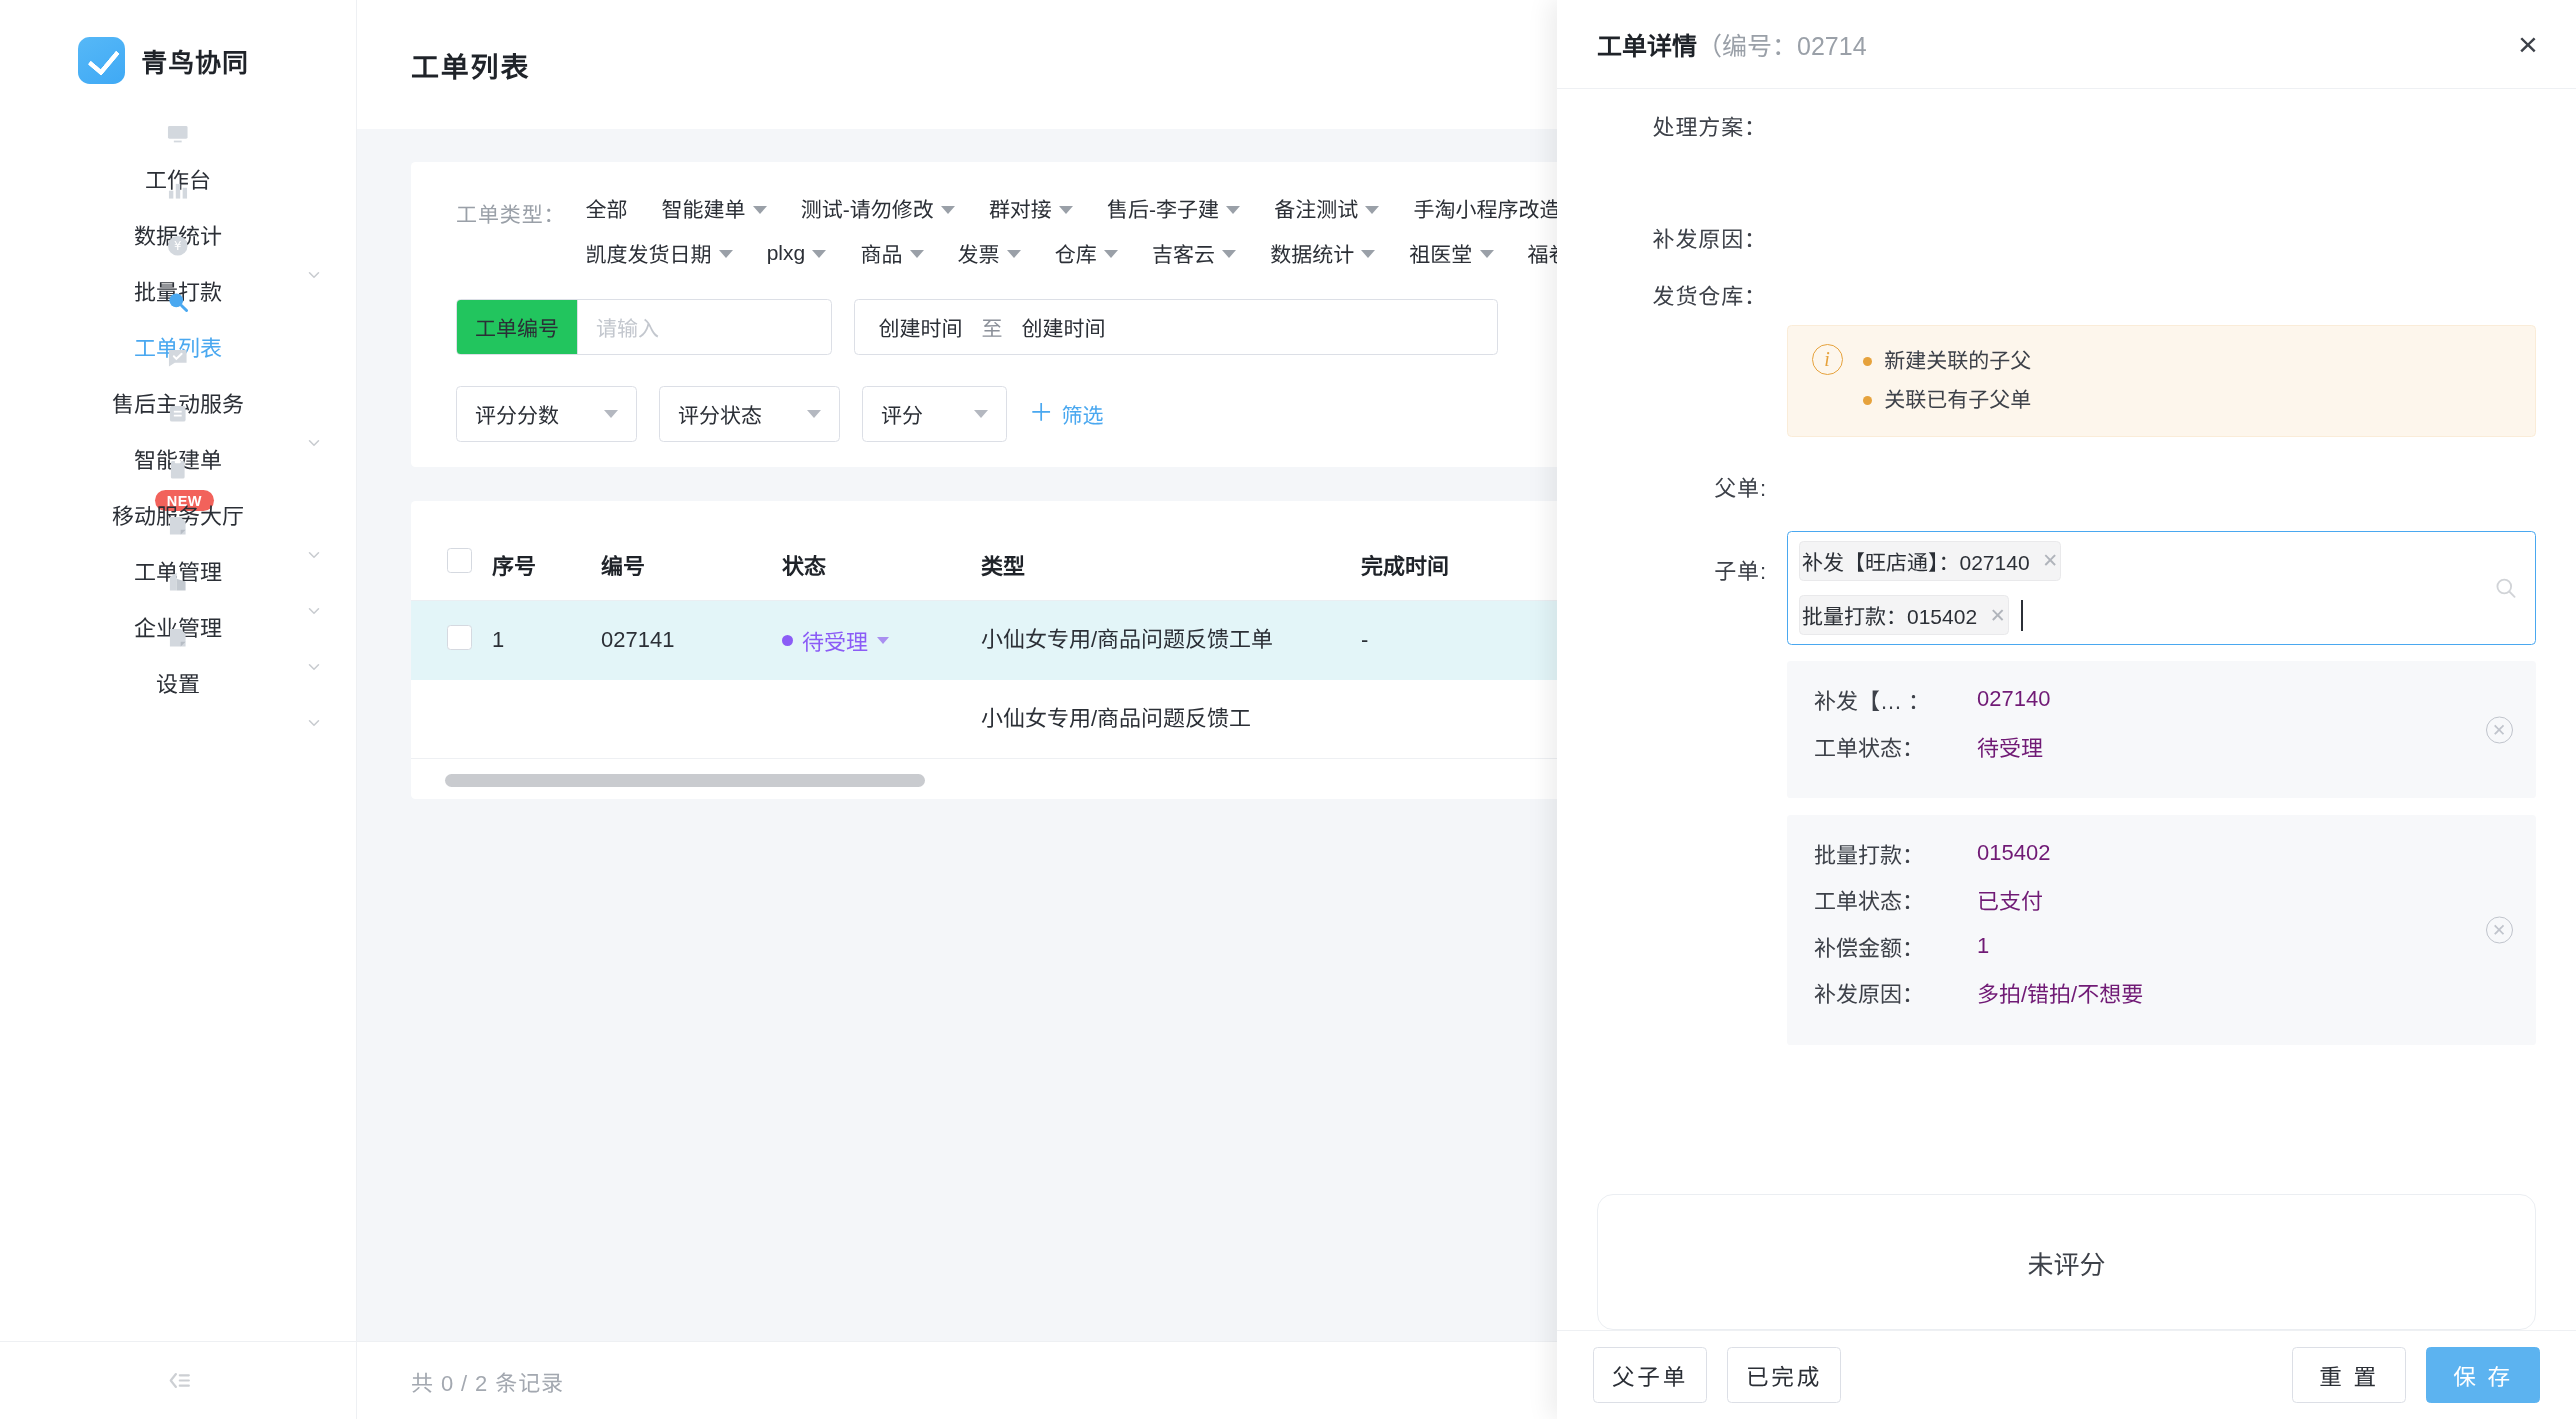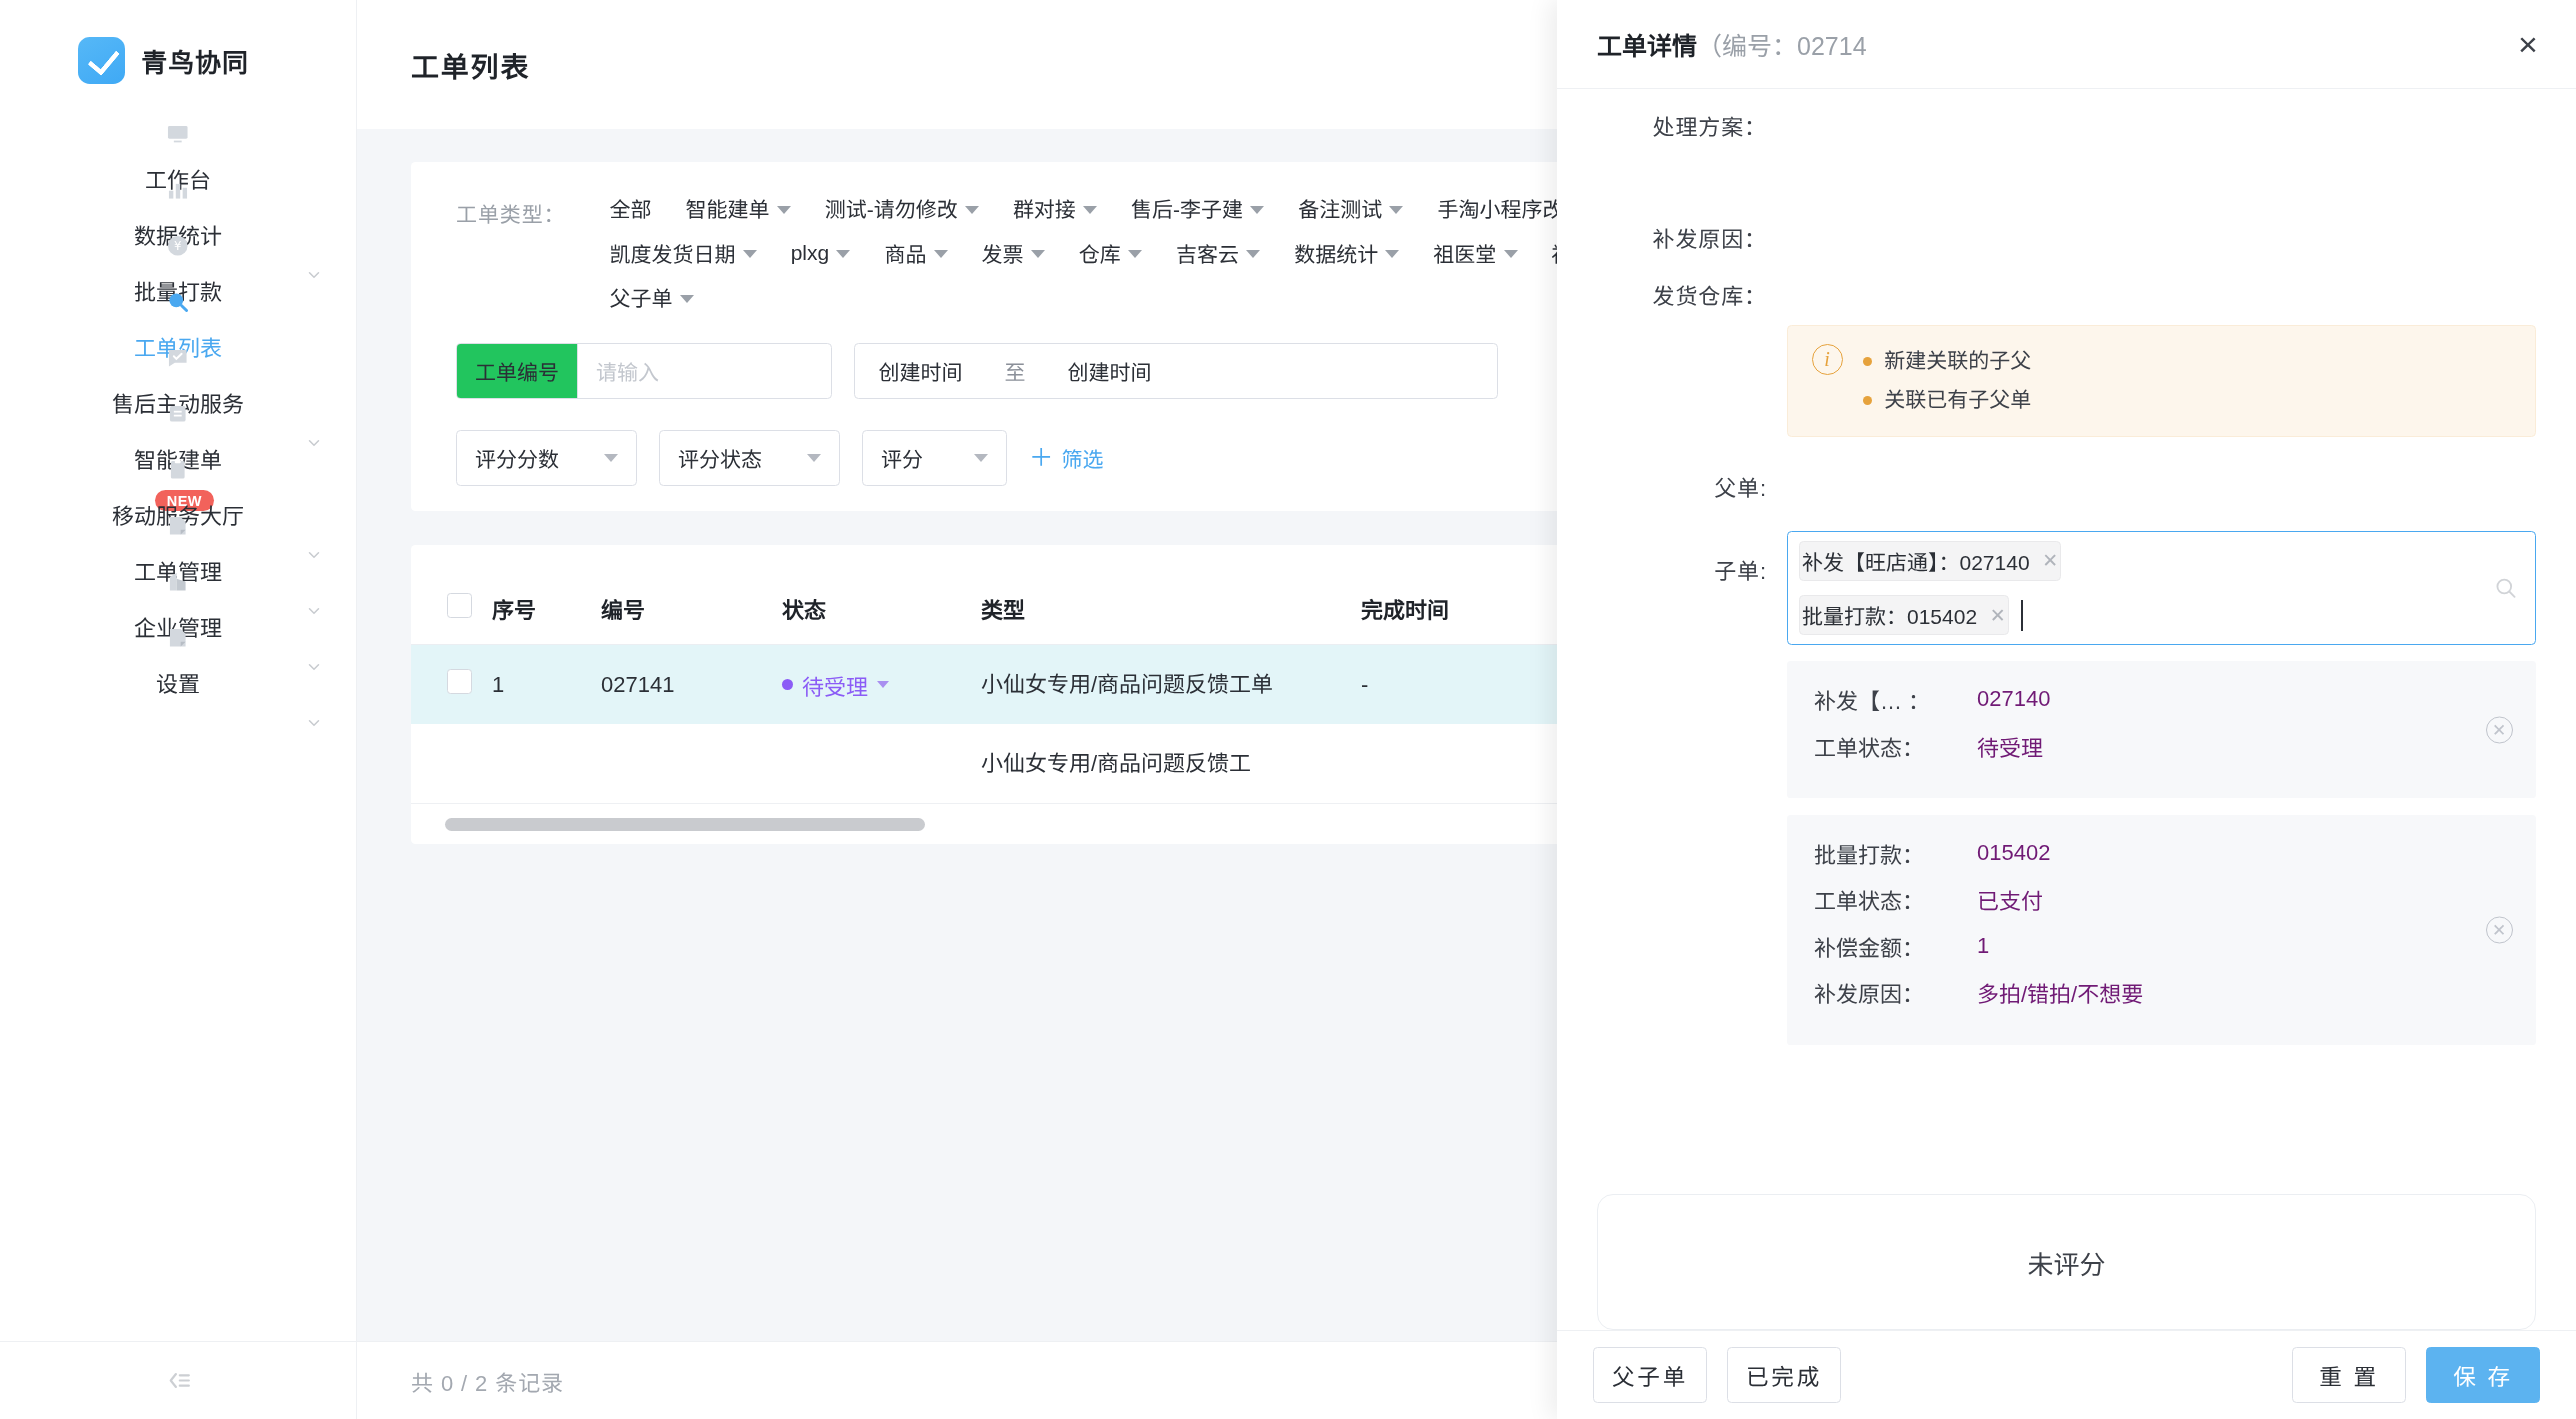--- a/index.html
+++ b/index.html
@@ -70,40 +70,40 @@
     box-shadow: 0 1.8px 7.2px rgba(0,0,0,.10); background:#fff; border-radius: 2.7px;
   }
   .scroll-btn { height: 51px; display:flex; align-items:center; justify-content:center; cursor:pointer; }
   .scroll-btn:first-child { background:#f7f8fa; border-bottom:0.9px solid #ececec; }
   .tri-up { width:0;height:0;border-left:10px solid transparent;border-right:10px solid transparent;border-bottom:11.8px solid #b9bcc2; }
   .tri-down { width:0;height:0;border-left:10px solid transparent;border-right:10px solid transparent;border-top:11.8px solid #303438; }
 
   .card {
     background: #fff; margin: 33px 54px 0 54px; border-radius: 4.5px; padding: 31px 0 25px 0;
   }
-  .type-row { display: flex; padding: 0 45px; gap: 24px; }
+  .type-row { display: flex; padding: 0 45px; }
   .type-label { font-size: 21px; color: #9aa0a8; white-space: nowrap; padding-top: 5.4px; margin-right: 20px; letter-spacing:0.9px;}
   .type-tags { display: flex; flex-wrap: wrap; row-gap: 14.5px; }
   .type-tag {
     display: inline-flex; align-items: center; gap: 7.2px;
     font-size: 21px; color: #2b2f36; margin-right: 34px; cursor: pointer; white-space: nowrap;
   }
   .type-tag.all { font-weight: 400; }
   .caret { width:0;height:0;border-left:7.2px solid transparent;border-right:7.2px solid transparent;border-top:8.1px solid #9aa0a8; margin-top:3.6px;}
 
   .filter-row { display:flex; align-items:center; padding: 0 45px; margin-top: 31px; gap: 22px; flex-wrap: wrap;}
   .inp-group { display:flex; height: 56px; border:0.9px solid #dcdfe6; border-radius:4.5px; overflow:hidden; }
   .inp-addon {
     background:#22c55e; padding: 0 18px; display:flex; align-items:center;
     font-size: 21px; color:#2b2f36; border-right:0.9px solid #dcdfe6; white-space:nowrap;
   }
   .inp-box { width: 253px; display:flex; align-items:center; padding:0 18px; font-size:21px; color:#c3c7ce; }
   .daterange {
     width: 644px; height:56px; border:0.9px solid #dcdfe6; border-radius:4.5px;
-    display:flex; align-items:center; padding: 0 23.5px; gap: 42px; font-size:21px; color:#2b2f36;
+    display:flex; align-items:center; padding: 0 23.5px; gap: 19px; font-size:21px; color:#2b2f36;
   }
   .dr-sep { color:#8b9099; }
   .dr-to { color:#2b2f36; }
   .select-box {
     height: 56px; border:0.9px solid #dcdfe6; border-radius:4.5px;
     display:flex; align-items:center; justify-content:space-between;
     padding: 0 18px; font-size: 21px; color:#2b2f36; gap: 20px; cursor:pointer;
   }
   .sel-caret { width:0;height:0;border-left:7.2px solid transparent;border-right:7.2px solid transparent;border-top:8.1px solid #b4b8c0;}
   .add-filter { font-size:21px; color:#4aa8f0; display:flex; align-items:center; gap:8.1px; cursor:pointer; }

